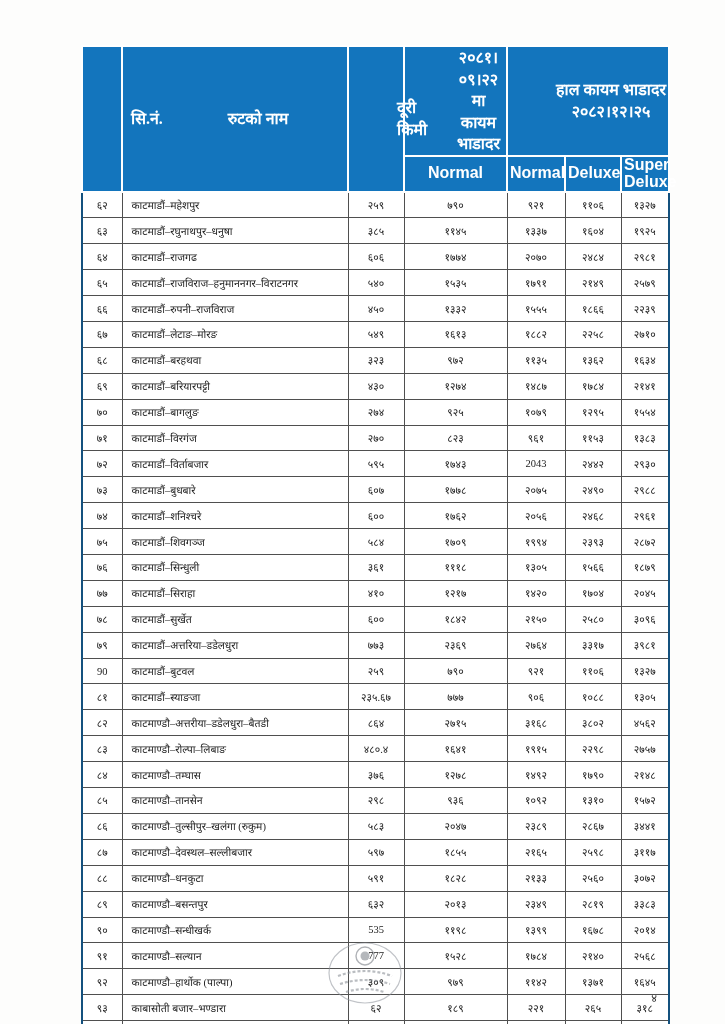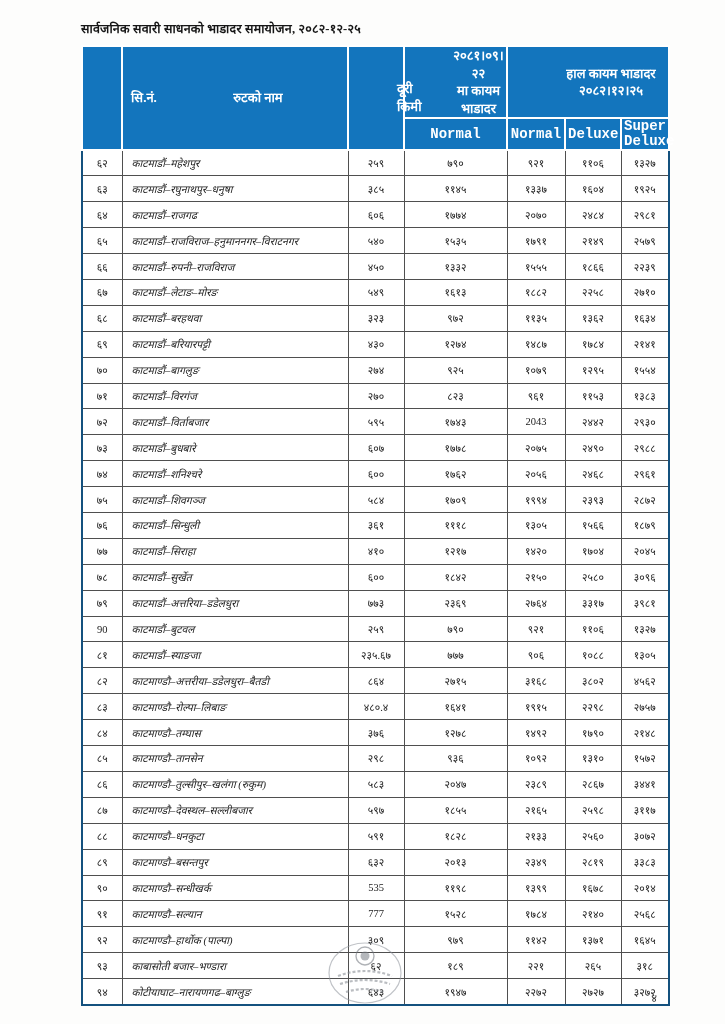--- a/index.html
+++ b/index.html
@@ -15,44 +15,43 @@
   }
   table.fare-table {
     position:absolute; left:81px; top:45px; width:587px;
     border-collapse:collapse; table-layout:fixed;
   }
   table.fare-table { border:2px solid #14517e; }
   thead th {
     background:#1375bd; color:#ffffff; font-weight:bold;
     border:2px solid #ffffff; padding:0 2px; text-align:center; vertical-align:middle;
   }
-  thead tr.group-row th { height:35px; font-size:13px; line-height:1.35;padding-left:48px; }
-  thead tr.sub-row th   { height:26px; font-size:14px; font-family:Liberation Mono, monospace; font-weight:600; line-height:1.05;margin-left:20px; }
+  thead tr.group-row th { height:35px; font-size:16px; line-height:1.35;padding-left:48px; }
+  thead tr.sub-row th   { height:26px; font-size:16px; font-family:Liberation Sans, sans-serif; font-weight:600; line-height:1.05;margin-left:20px; }
   thead th.span2 { height:auto; }
   tbody td {
     border:1px solid #4f4f4f; background:#ffffff;
     font-size:10.5px; height:24.9px; padding:0 3px;
     text-align:center; vertical-align:middle; color:#222222;
     overflow:hidden; white-space:nowrap;
   }
-  tbody td.route-cell { text-align:left; padding-left:9px;font-style:italic; }
+  tbody td.route-cell { text-align:left; padding-left:9px; }
   .stamp {
     position:absolute; left:326px; top:940px; width:78px; height:66px; opacity:.55;
   }
   .page-number {
     position:absolute; left:644px; top:990px; width:20px;
     font-size:11px; color:#333; text-align:center;
   }
 </style>
 </head>
 <body>
 
 <div class="page">
 
-  <div class="doc-title">सार्वजनिक सवारी साधनको भाडादर समायोजन, २०८२-१२-२५</div>
 
   <table class="fare-table">
     <colgroup>
       <col style="width:40px">
         <col style="width:226px">
         <col style="width:56px">
       <col style="width:103px">
         <col style="width:58px">
         <col style="width:56px">
         <col style="width:48px">

